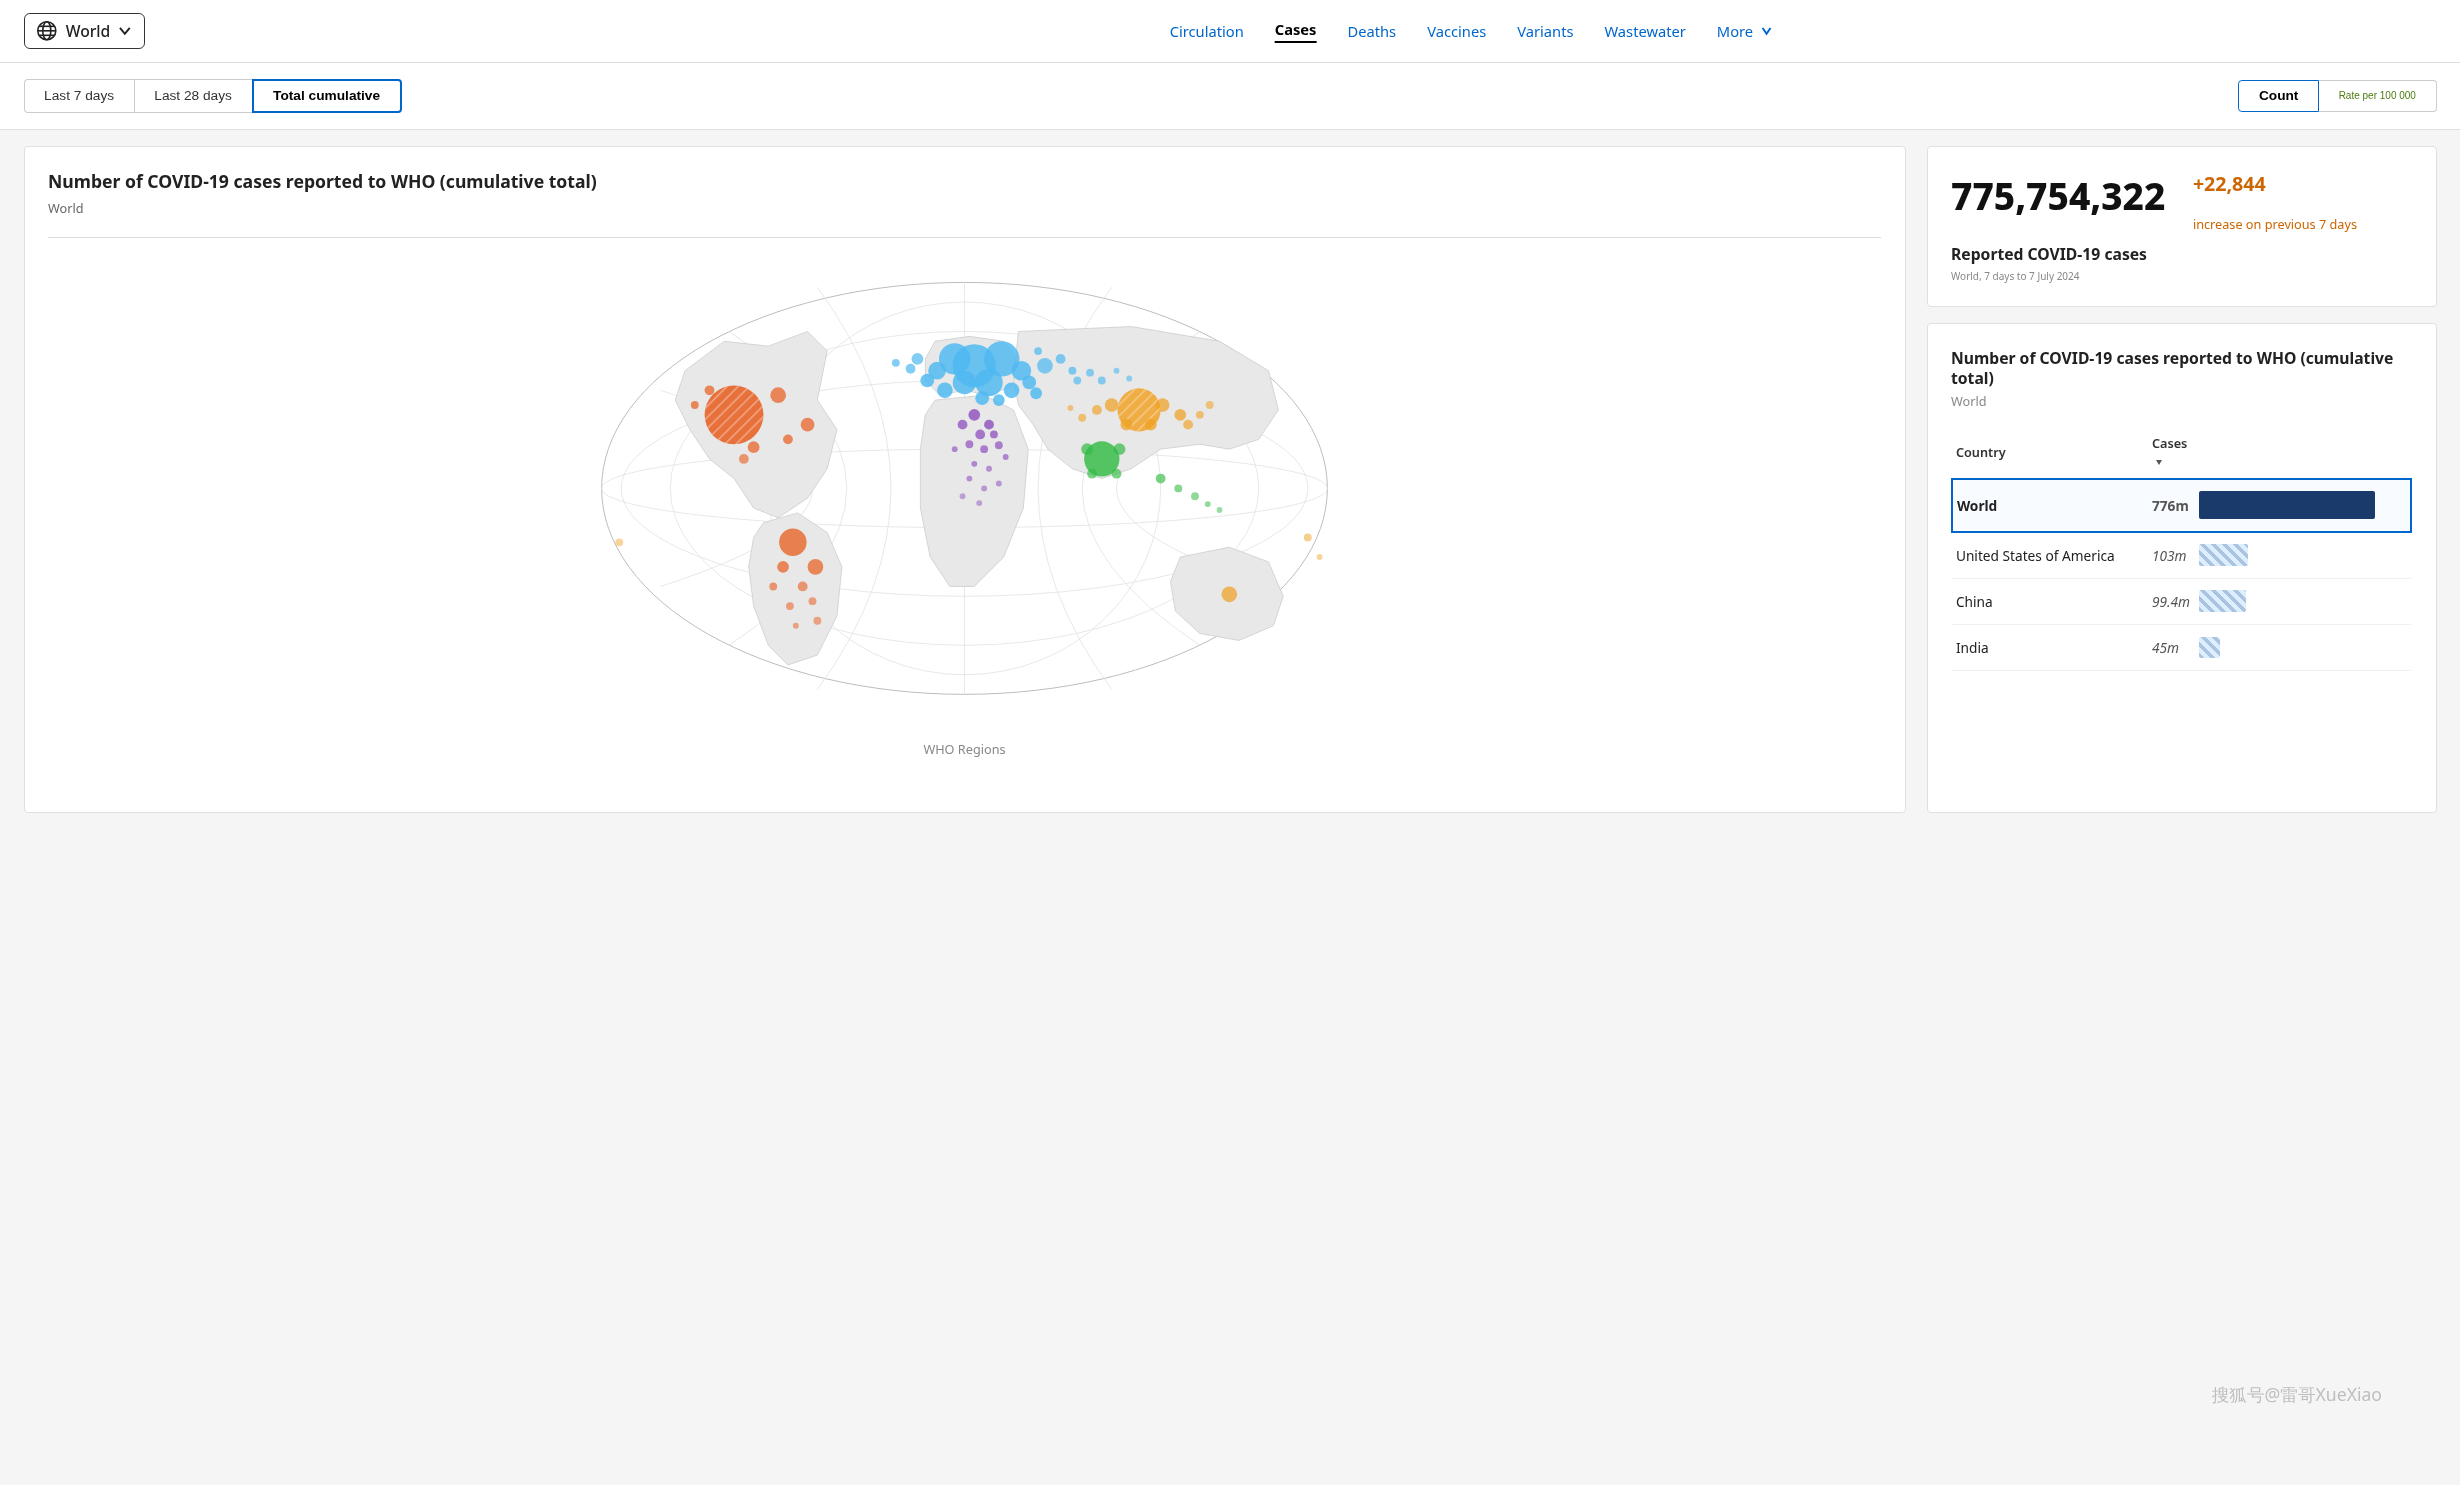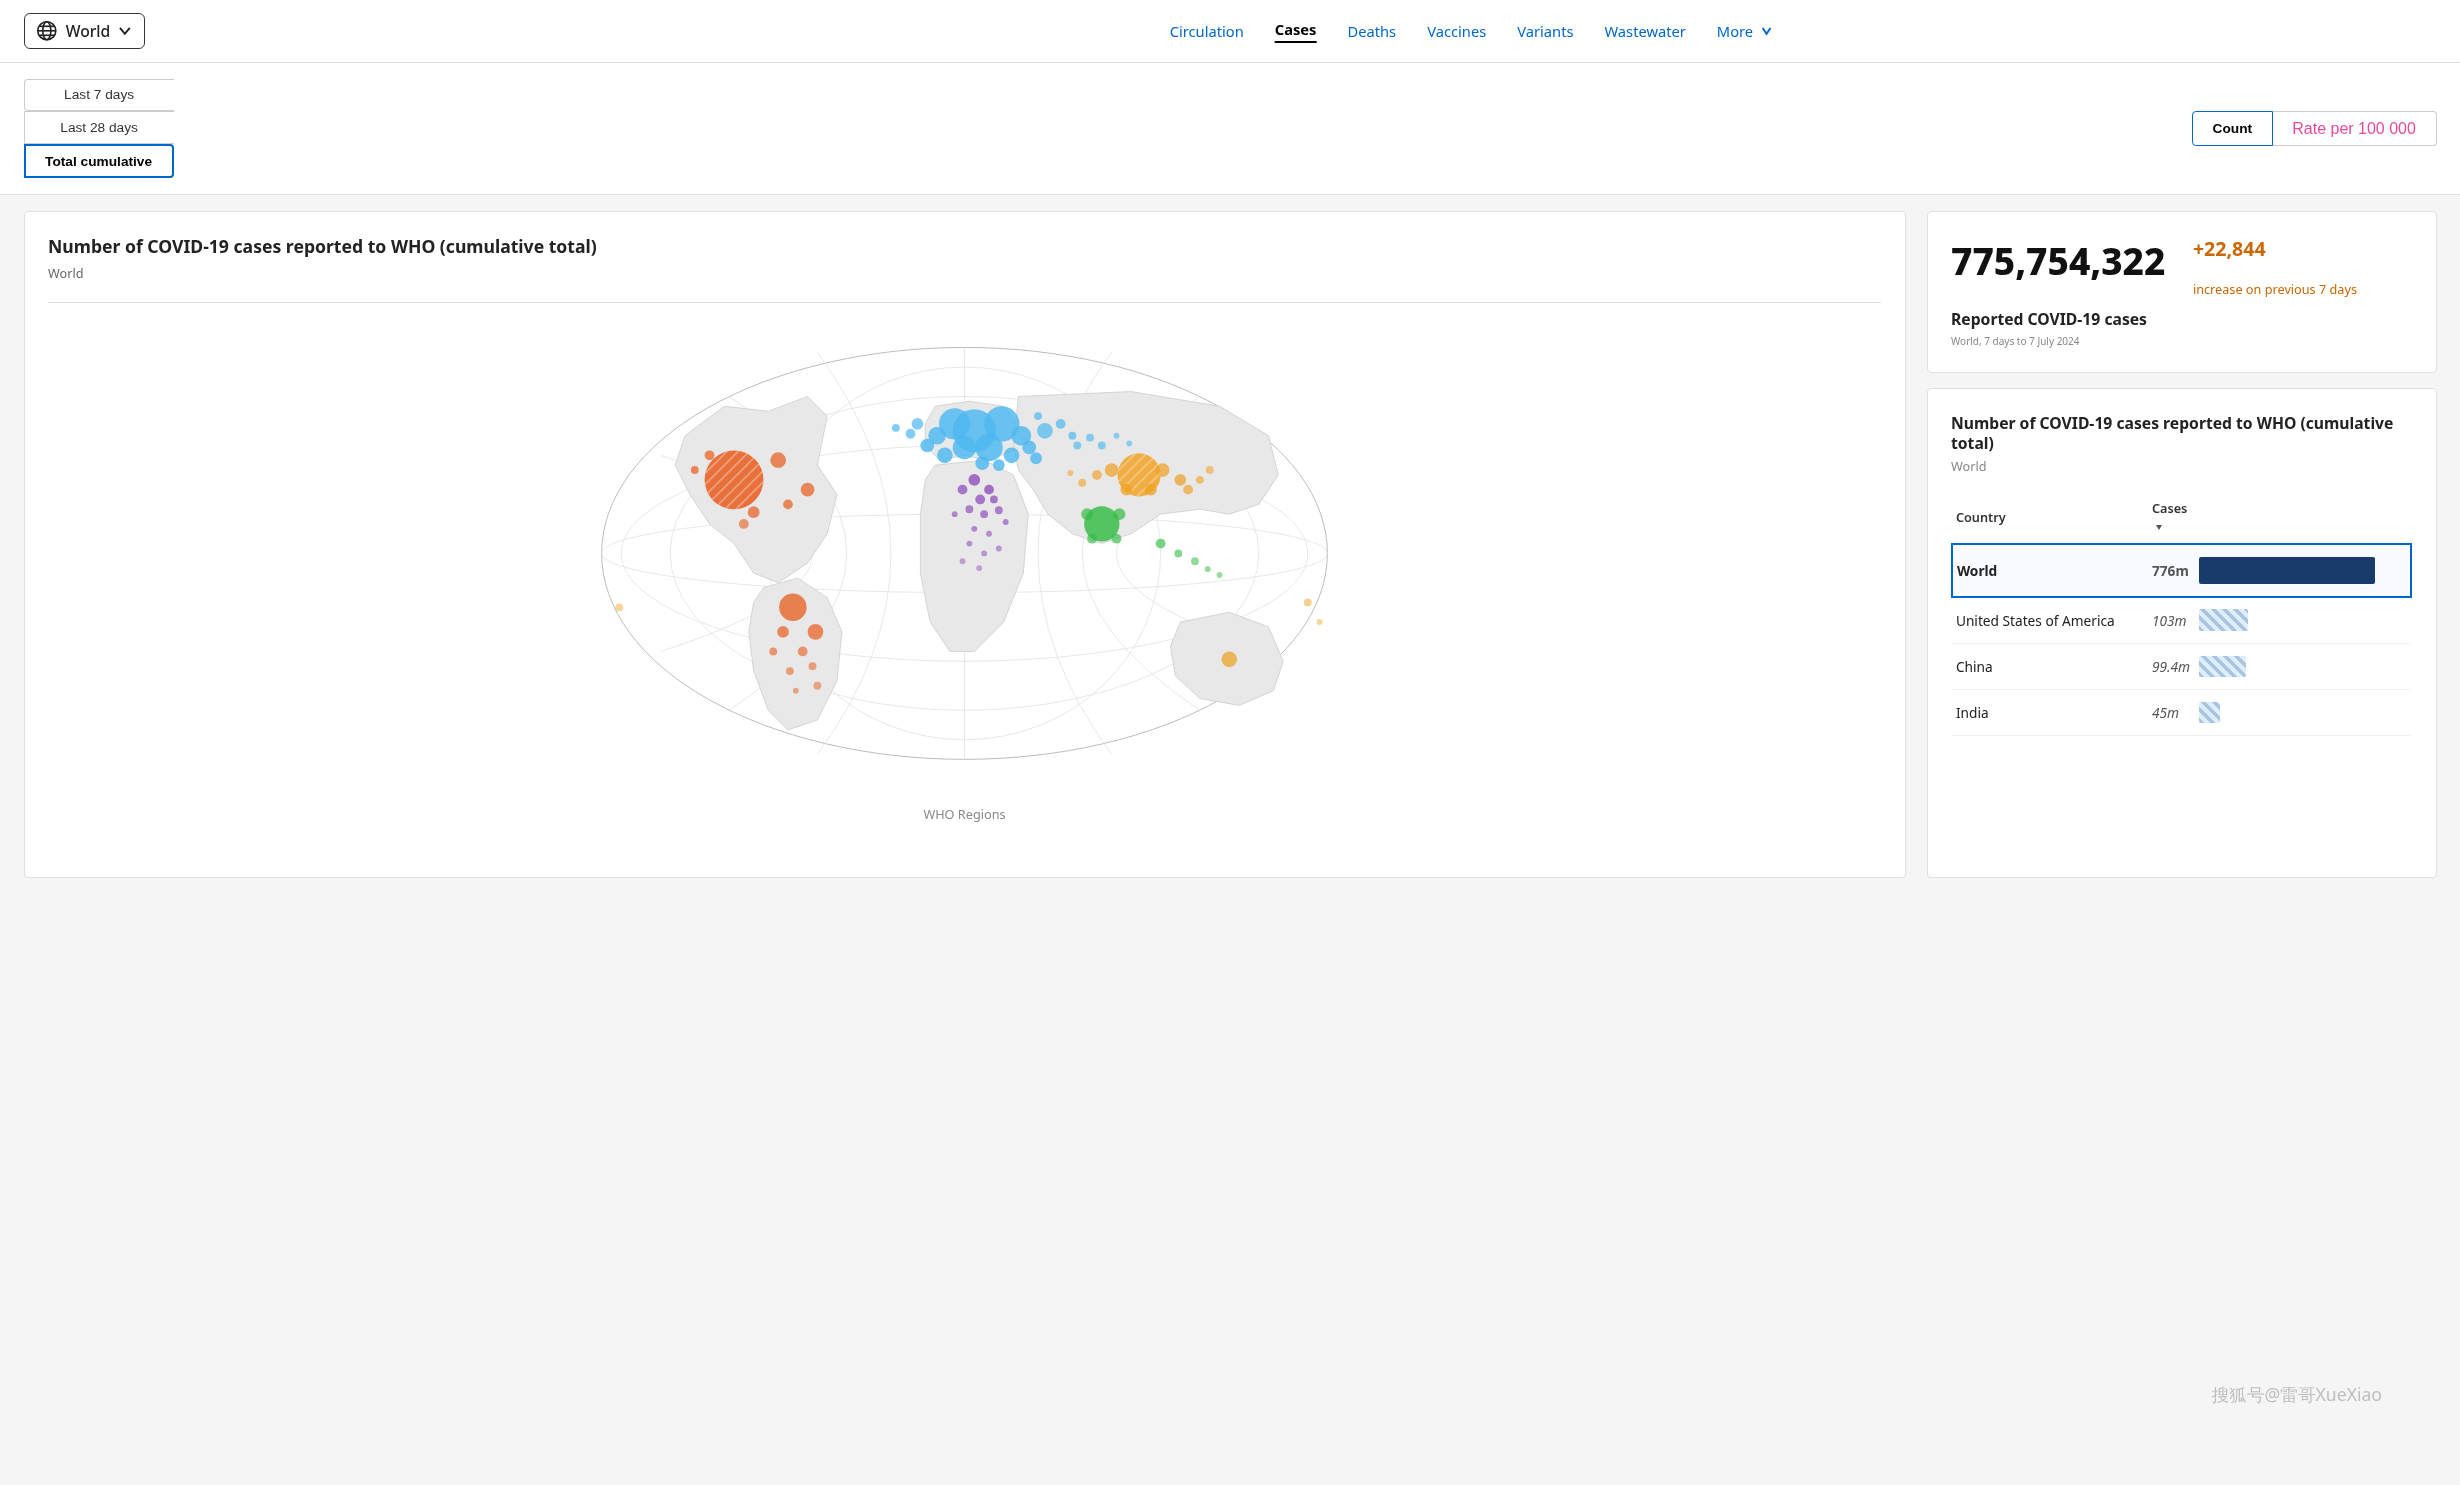--- a/index.html
+++ b/index.html
@@ -59,21 +59,20 @@
       background: #fff;
       padding: 15.7px 23.5px;
       display: flex;
       align-items: center;
       justify-content: space-between;
       border-bottom: 1px solid #e0e0e0;
     }
     .time-tabs {
       display: flex;
       gap: 0;
-      flex-direction: column;
     }
     .time-tab {
       padding: 7.8px 19.6px;
       border: 1px solid #ccc;
       background: #fff;
       cursor: pointer;
       font-size: 13.7px;
       color: #333;
       border-right: none;
     }
@@ -99,22 +98,22 @@
       font-weight: 600;
       color: #000;
       border-radius: 3.9px 0 0 3.9px;
     }
     .rate-tab {
       padding: 7.8px 19.6px;
       border: 1px solid #ccc;
       border-left: none;
       background: #fff;
       cursor: pointer;
-      font-size: 16px;
-      color: #ec4899;
+      font-size: 10px;
+      color: #4d7c0f;
       border-radius: 0 3.9px 3.9px 0;
     }
 
     
     .main-content {
       display: flex;
       gap: 21px;
       padding: 15.7px 23.5px;
       background: #f5f5f5;
     }

